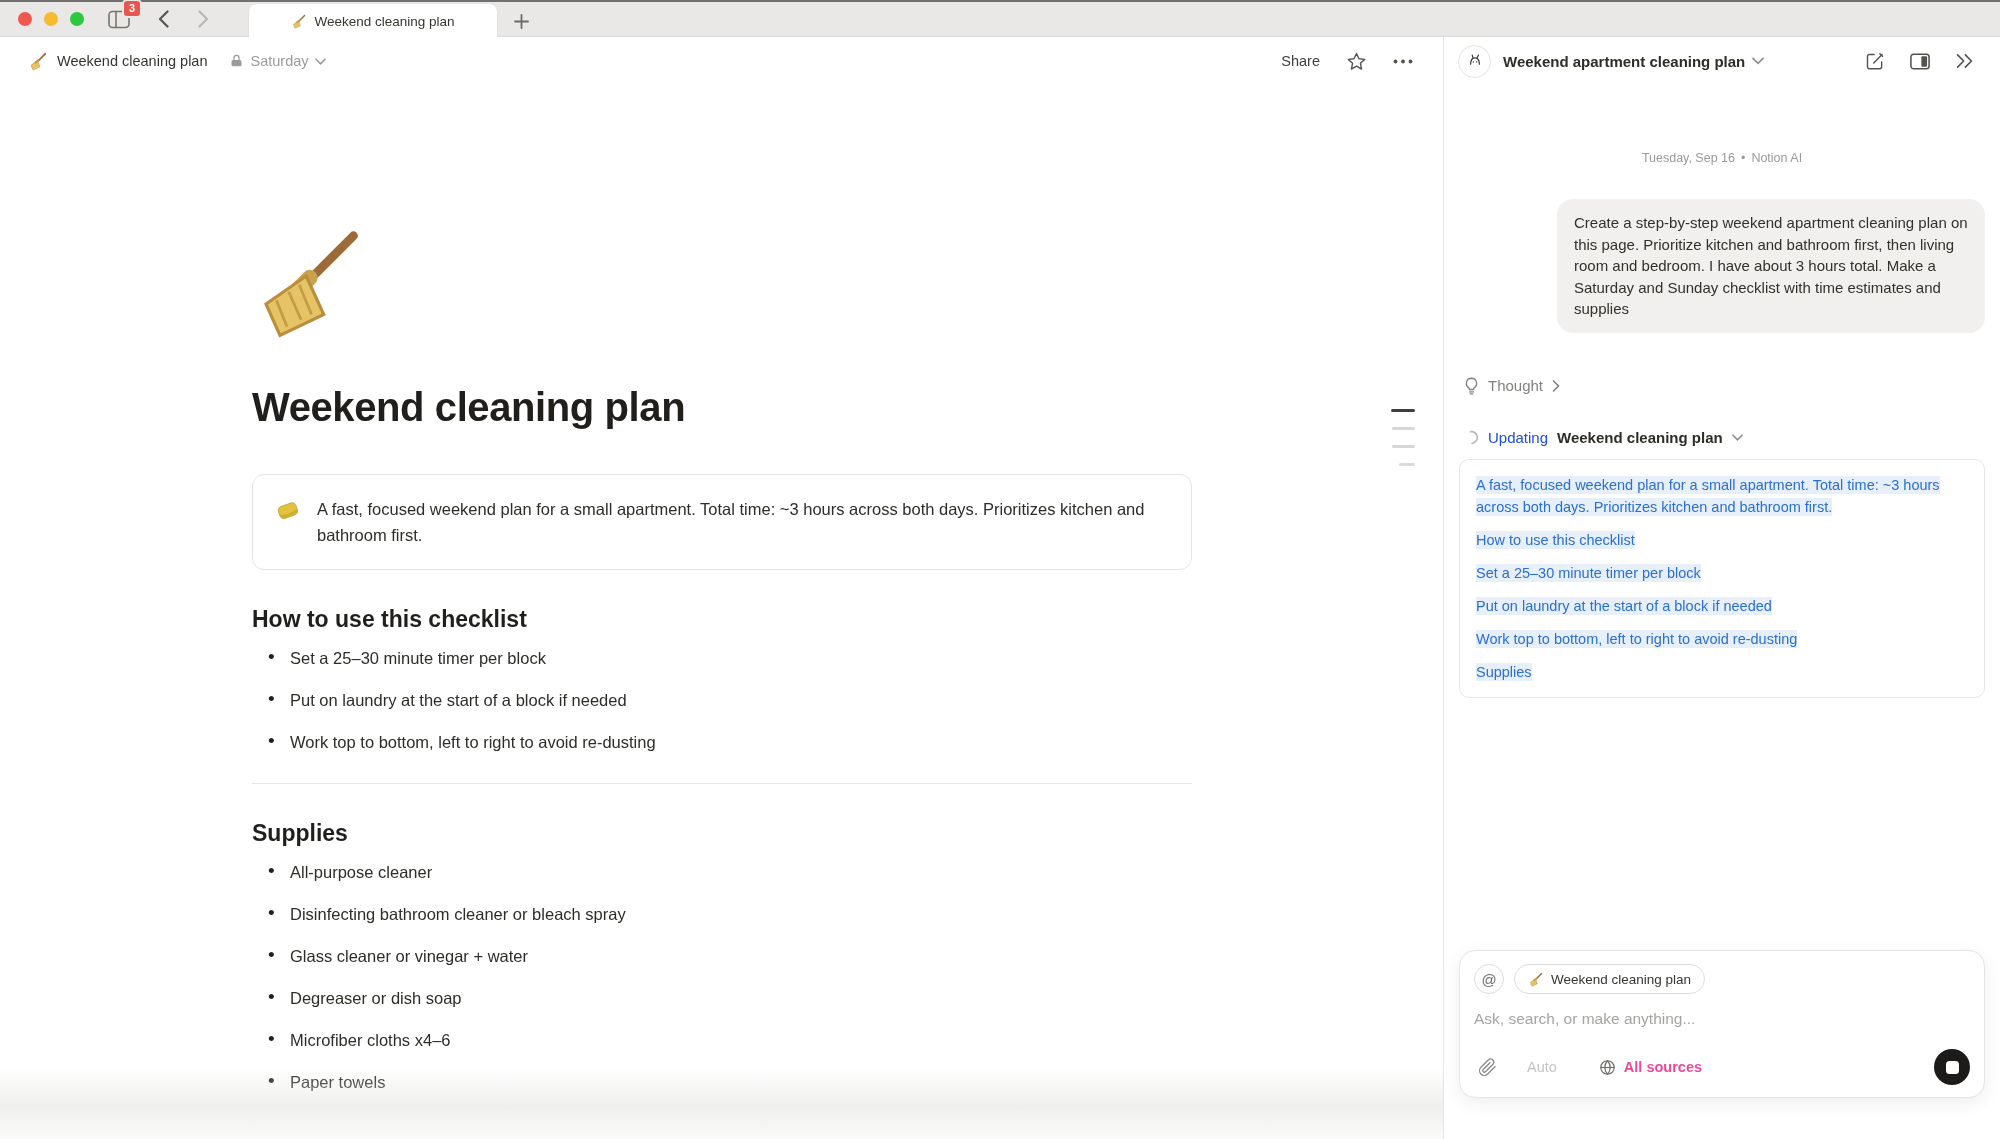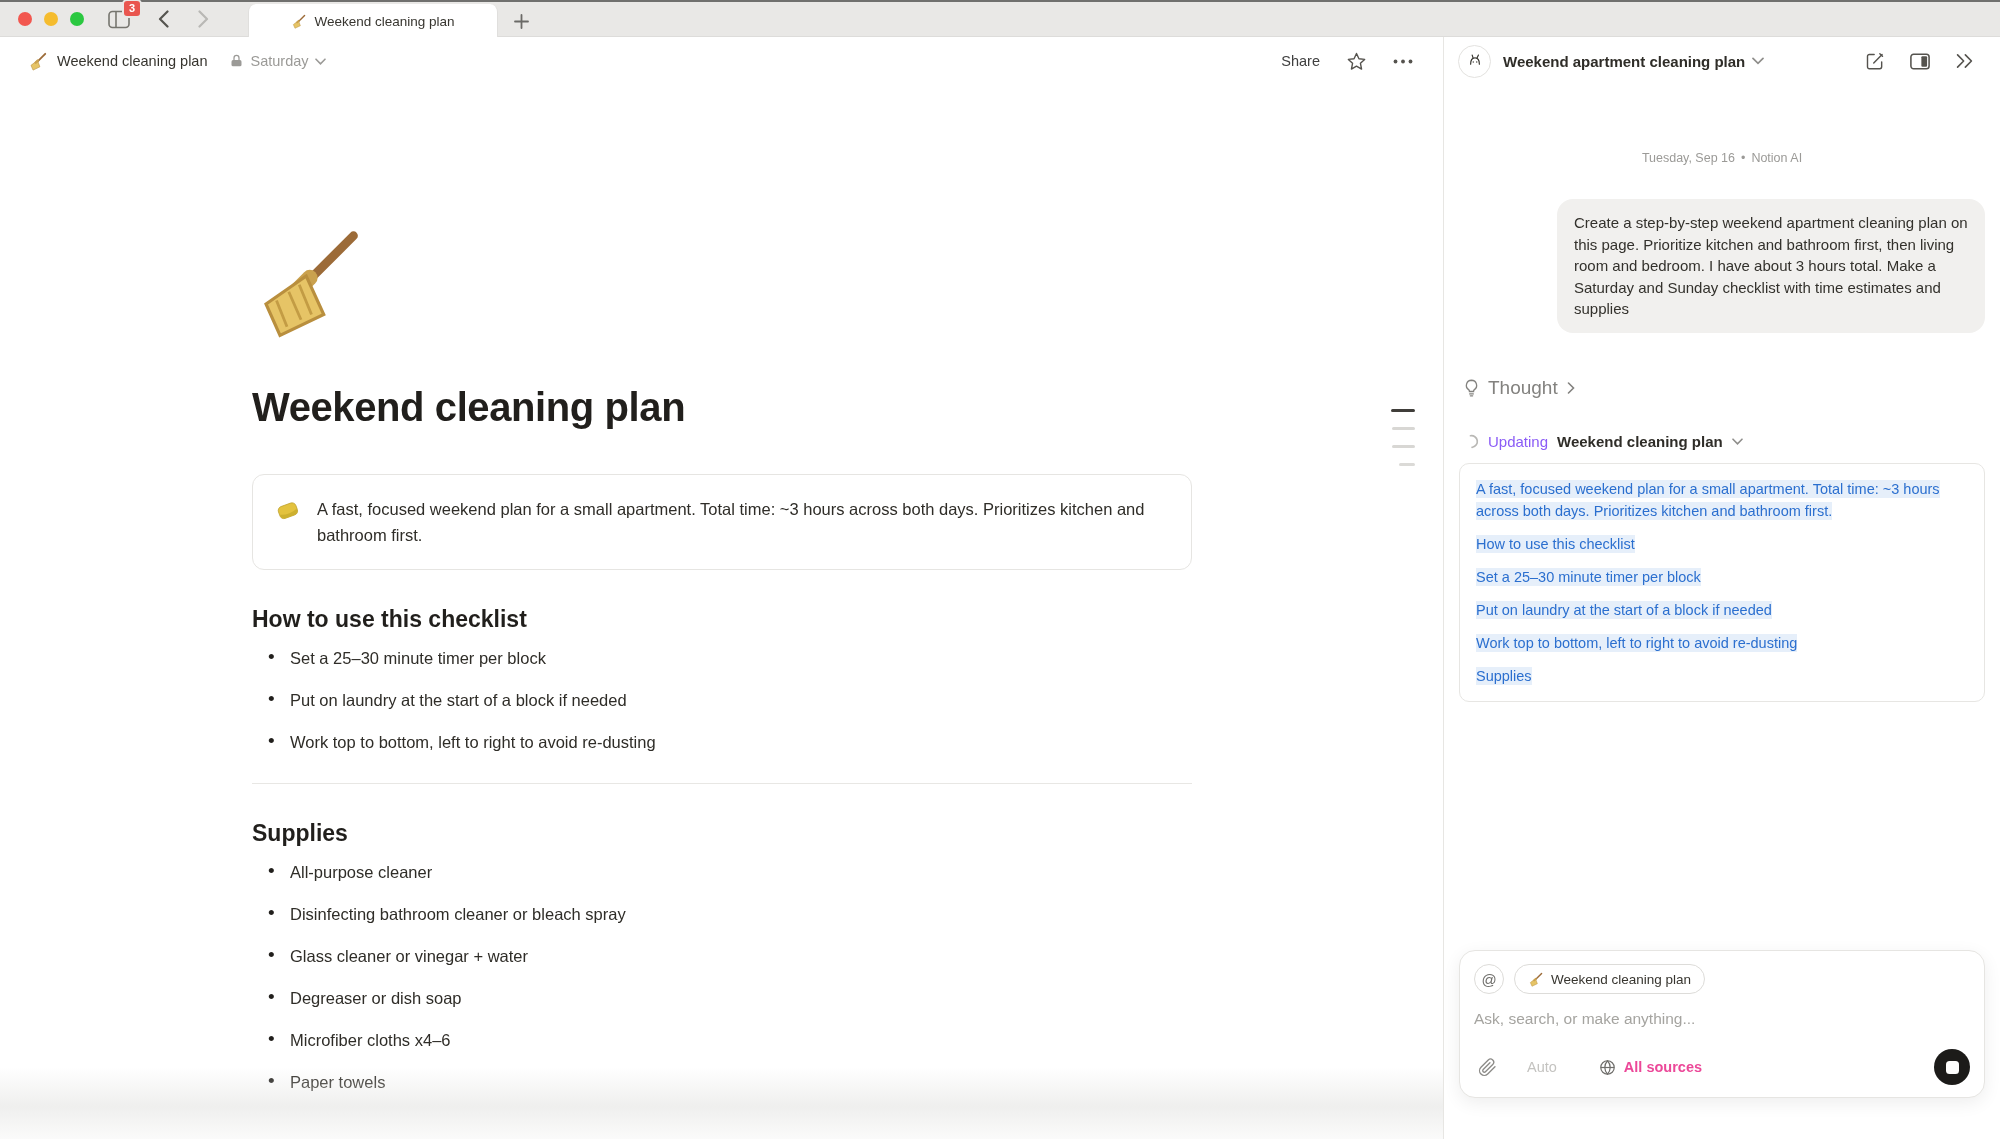--- a/index.html
+++ b/index.html
@@ -64,23 +64,23 @@
              justify-content:center; flex:none; color:#37352f; }
   .panel-title { margin-left:12px; font-size:15px; font-weight:700; color:#2f2d28; white-space:nowrap; }
   .panel-title-chev { margin-left:7px; color:#8f8e8b; display:flex; }
   .ph-right { margin-left:auto; display:flex; align-items:center; gap:25px; color:#55534e; }
 
   .chat { padding:0 15px; }
   .date-line { margin-top:66px; text-align:center; font-size:12.5px; color:#9b9a97; }
   .date-sep { margin:0 6px; }
   .bubble { margin:34px 0 0 auto; width:428px; background:#f1f0ee; border-radius:16px; padding:13px 17px;
             font-size:15px; line-height:21.5px; color:#33312c; }
-  .thought-row { margin-top:44px; display:flex; align-items:center; gap:9px; color:#83827f; font-size:19px; padding-left:5px; }
+  .thought-row { margin-top:44px; display:flex; align-items:center; gap:9px; color:#83827f; font-size:15px; padding-left:5px; }
   .updating-row { margin-top:34px; display:flex; align-items:center; gap:9px; font-size:15px; padding-left:5px; }
-  .updating-verb { color:#8b5cf6; }
+  .updating-verb { color:#1d4ed8; }
   .updating-target { color:#2f2d28; font-weight:700; }
   .diff-card { margin-top:13px; border:1px solid #e7e6e3; border-radius:10px; padding:14px 16px; }
   .diff-line { font-size:14.5px; line-height:22px; margin-bottom:11px; }
   .diff-line:last-child { margin-bottom:0; }
   .diff-line span { color:#2b6fcf; background:rgba(46,120,216,0.12); box-decoration-break:clone; -webkit-box-decoration-break:clone; padding:1px 0; }
 
   .composer { position:absolute; left:15px; right:15px; bottom:41px; height:148px; background:#fff; border:1px solid #e6e5e2;
               border-radius:16px; box-shadow:0 5px 18px rgba(0,0,0,0.07); padding:13px 14px 12px; display:flex; flex-direction:column; }
   .composer-top { display:flex; align-items:center; gap:10px; }
   .at-btn { width:30px; height:30px; border:1px solid #dddcd9; border-radius:50%; display:flex; align-items:center;

